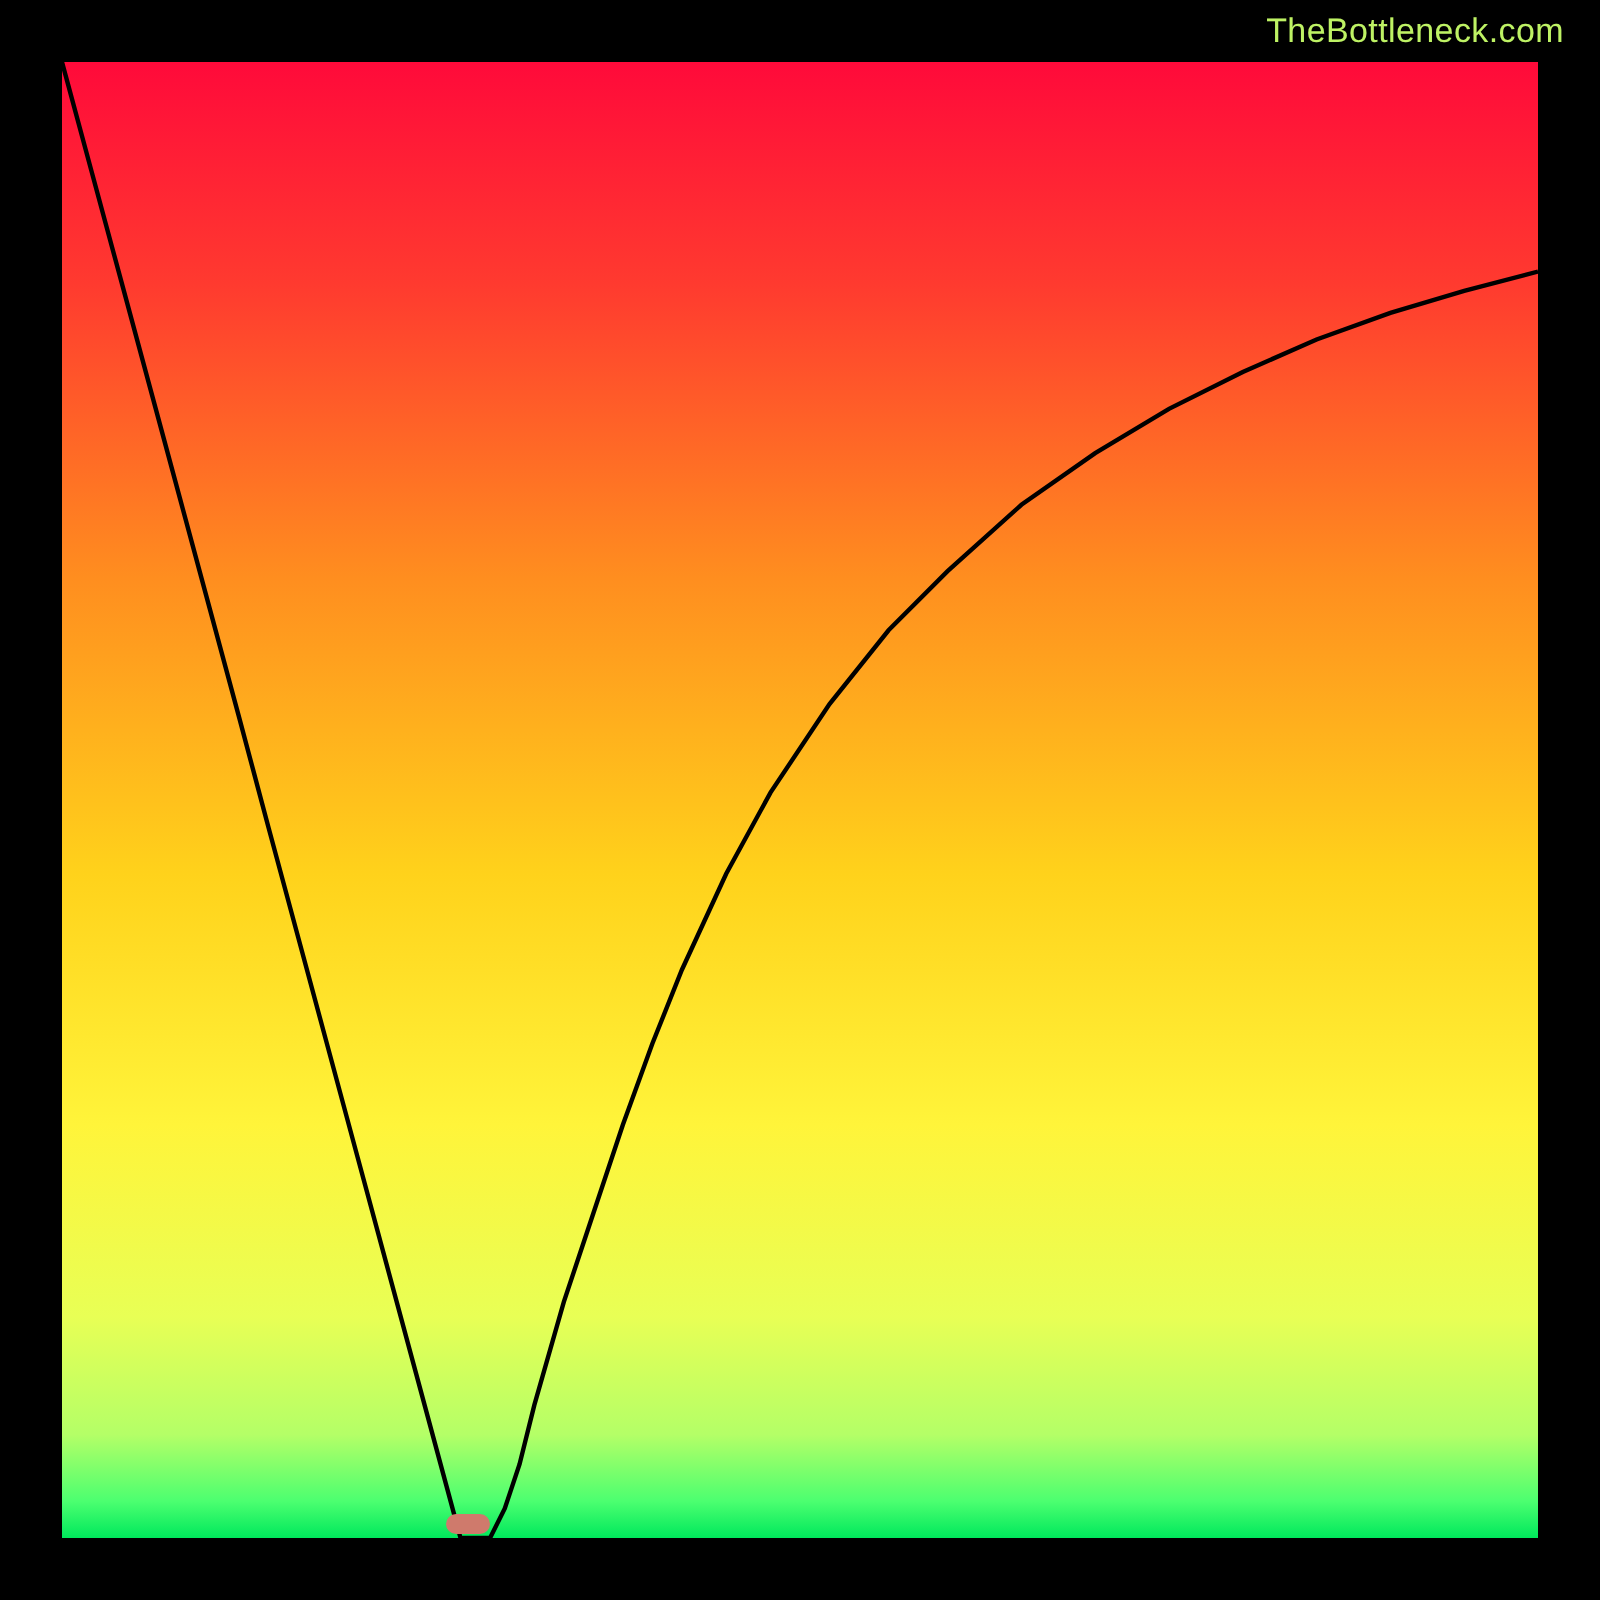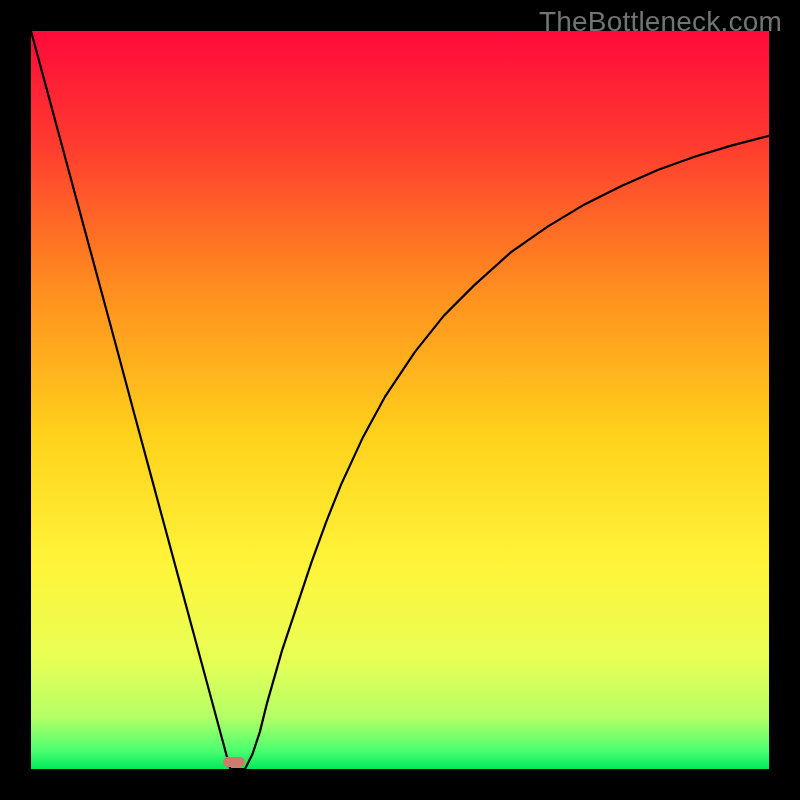--- a/index.html
+++ b/index.html
@@ -38,22 +38,22 @@
     position: absolute;
     left: 0;
     top: 0;
     width: 100%;
     height: 100%;
   }
   .watermark {
     position: absolute;
     top: 6px;
     right: 18px;
-    color: #737373;
-    font-size: 28px;
+    color: #bef264;
+    font-size: 17px;
     font-weight: 500;
     letter-spacing: 0.2px;
   }
   .marker {
     position: absolute;
     width: 22px;
     height: 10px;
     background: #cf7a6c;
     border-radius: 5px;
   }

